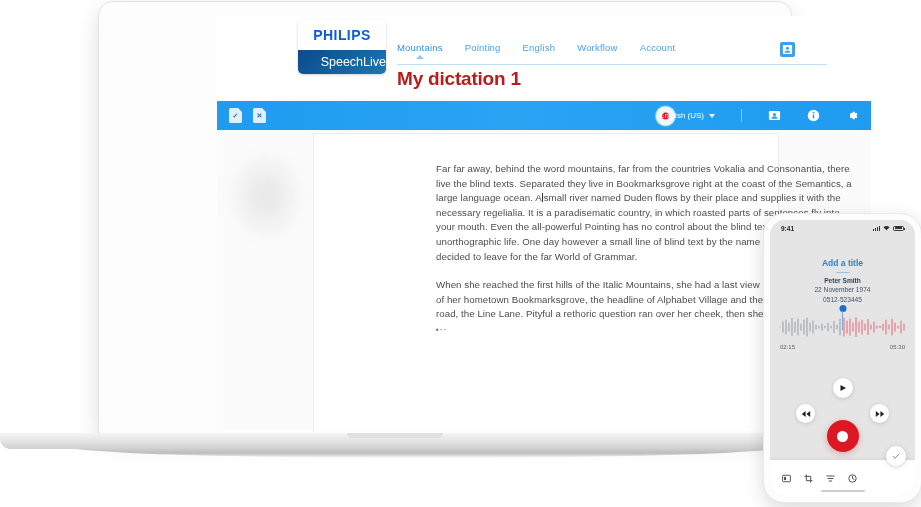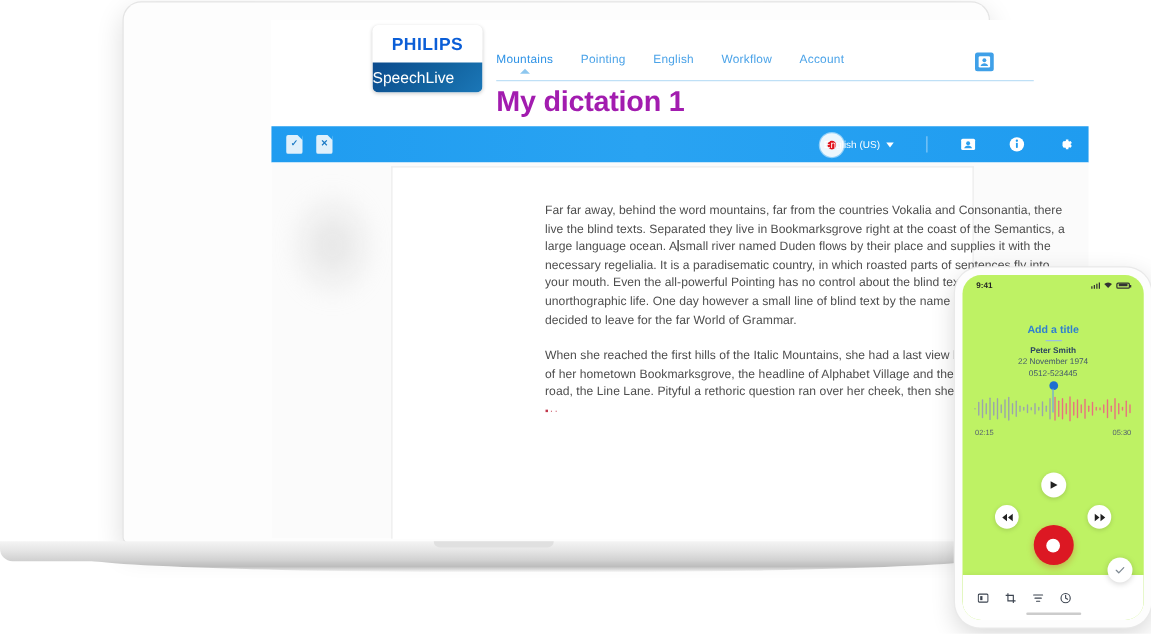--- a/index.html
+++ b/index.html
@@ -61,21 +61,21 @@
     display:flex; align-items:center; justify-content:center;
     border-radius: 5px 5px 12px 0;
   }
   .logo-top span {
     color:#0b5ed7; font-weight:800; font-size:14px; letter-spacing:.4px;
     font-family:"Liberation Sans", sans-serif;
   }
   .logo-bot {
     height: 24px;
     background: linear-gradient(135deg,#0c4b8e 0%,#12639f 55%,#1b77b8 100%);
-    display:flex; align-items:center; justify-content:flex-start;
+    display:flex; align-items:center; justify-content:flex-end;
   }
   .logo-bot span { color:#fff; font-size:12.5px; font-weight:500; }
 
   .mainnav {
     position: absolute; left: 180px; top: 26px;
     display:flex; gap:22px; align-items:flex-start;
   }
   .navitem {
     font-size: 9.5px; color:#4ba3e8; letter-spacing:.2px;
     padding-bottom: 7px; cursor:pointer; position:relative;
@@ -92,21 +92,21 @@
     background:#bfe0f6;
   }
   .account-icon {
     position:absolute; left:563px; top:26px;
     width:15px; height:15px; border-radius:2px;
     background:#3fa0e8; display:flex; align-items:center; justify-content:center;
   }
   .account-icon svg { display:block; }
   .page-title {
     position:absolute; left:180px; top:52px;
-    font-size:23px; font-weight:800; color:#a21caf; letter-spacing:-.2px;
+    font-size:19px; font-weight:800; color:#b91c1c; letter-spacing:-.2px;
   }
 
   
   .toolbar {
     position:absolute; left:0; top:85px;
     width:654px; height:29px;
     background: linear-gradient(90deg,#1f9cf0 0%,#29a3f2 45%,#1f9cf0 100%);
     display:flex; align-items:center;
   }
   .tb-left { position:absolute; left:12px; display:flex; gap:11px; }
@@ -170,21 +170,21 @@
   
   .phone {
     position:absolute; left:764px; top:214px;
     width:157px; height:288px;
     background:#fdfdfd;
     border-radius:20px;
     box-shadow: 0 0 0 1px #e9e9e9, 0 6px 20px rgba(0,0,0,.16);
   }
   .phone-screen {
     position:absolute; left:6px; top:6px; width:145px; height:276px;
-    background:#bef264; border-radius:15px; overflow:hidden;
+    background:#e5e5e5; border-radius:15px; overflow:hidden;
   }
   .status-bar {
     position:absolute; left:0; top:0; width:145px; height:16px;
     display:flex; align-items:center; justify-content:space-between;
     padding:0 11px;
   }
   .status-time { font-size:6.5px; color:#222; font-weight:600; }
   .status-right { display:flex; align-items:center; gap:3px; }
   .bars { display:flex; align-items:flex-end; gap:.8px; }
   .bars i { width:1.2px; background:#333; display:block; }

